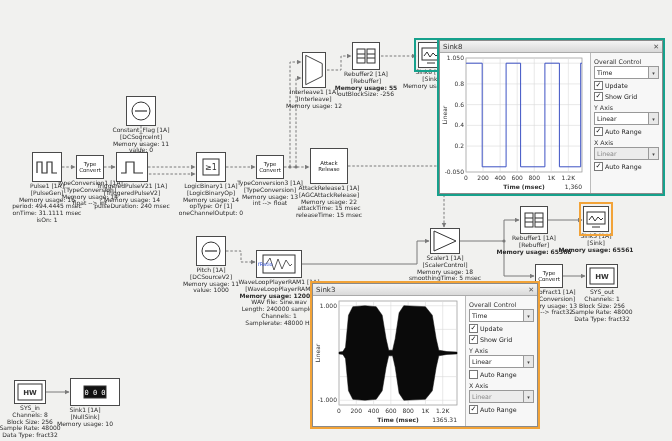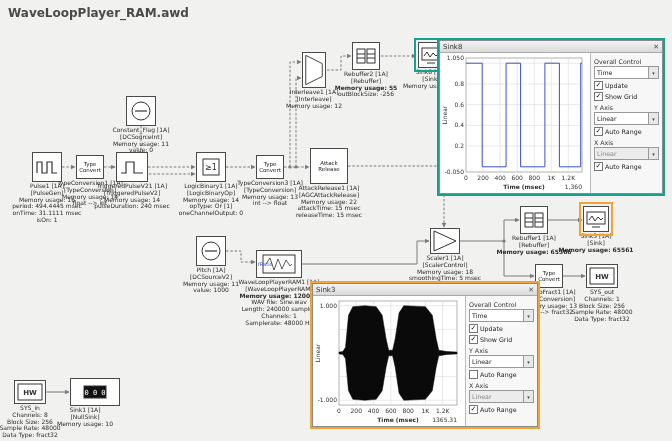--- a/index.html
+++ b/index.html
@@ -26,21 +26,20 @@
   .dd.dis{background:#ececec;color:#888;}
   .cbrow{display:flex;align-items:center;gap:2px;margin:2px 0;}
   .cb{width:7px;height:7px;border:1px solid #777;background:#fff;font-size:7px;line-height:7px;display:flex;align-items:center;justify-content:center;color:#111;flex:none;box-sizing:content-box;}
   .cbrow .cl{font-size:6.3px;color:#222;white-space:nowrap;}
   svg{display:block;}
 </style>
 </head>
 <body>
 
 <div id="canvas">
-  <div id="title">WaveLoopPlayer_RAM.awd</div>
 <svg width="672" height="441" style="position:absolute;left:0;top:0;z-index:0">
       <defs>
         <marker id="arw" markerWidth="6" markerHeight="6" refX="4.5" refY="2.5" orient="auto">
           <path d="M0,0 L5,2.5 L0,5 Z" fill="#7a7a7a"></path>
         </marker>
       </defs>
       <path d="M62,167 L75,167" fill="none" stroke="#7a7a7a" stroke-width="1" marker-end="url(#arw)" stroke-dasharray="2.5 1.8"></path>
       <path d="M104,167 L115,167" fill="none" stroke="#7a7a7a" stroke-width="1" marker-end="url(#arw)" stroke-dasharray="2.5 1.8"></path>
       <path d="M148,167 L195,167" fill="none" stroke="#7a7a7a" stroke-width="1" marker-end="url(#arw)" stroke-dasharray="2.5 1.8"></path>
       <path d="M141,126 L141,174 L195,174" fill="none" stroke="#7a7a7a" stroke-width="1" marker-end="url(#arw)" stroke-dasharray="2.5 1.8"></path>

